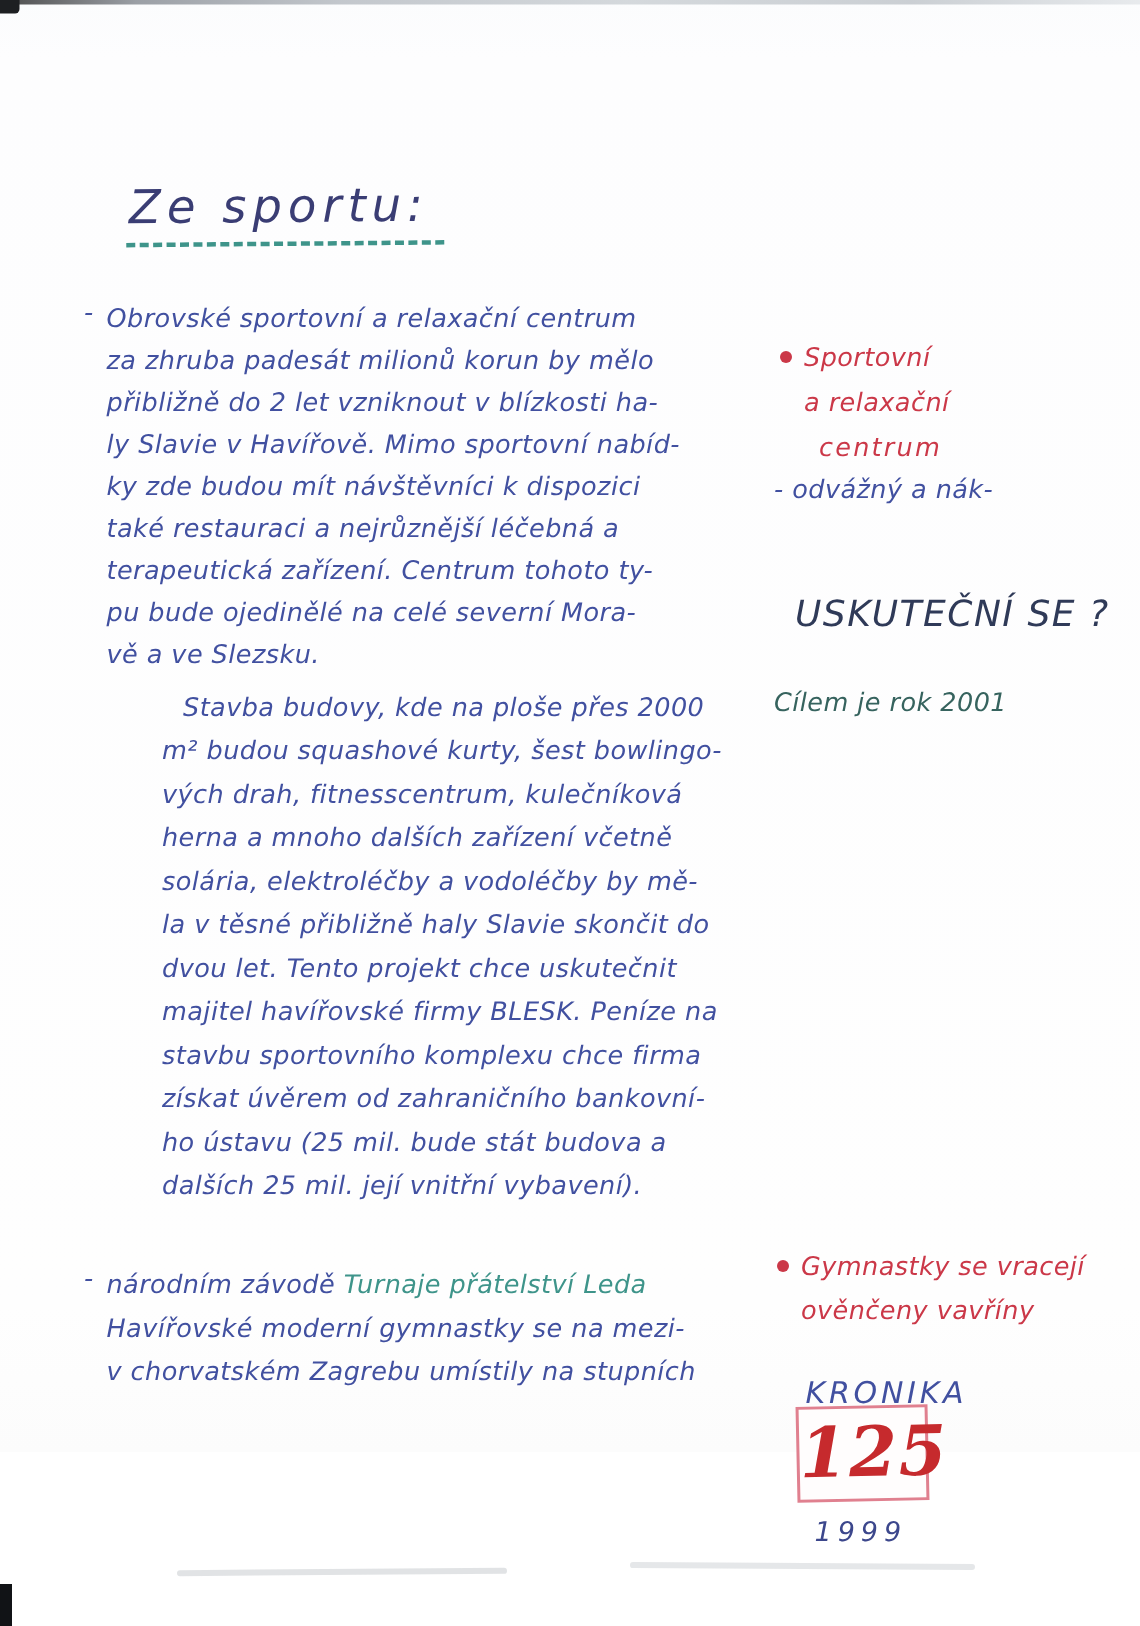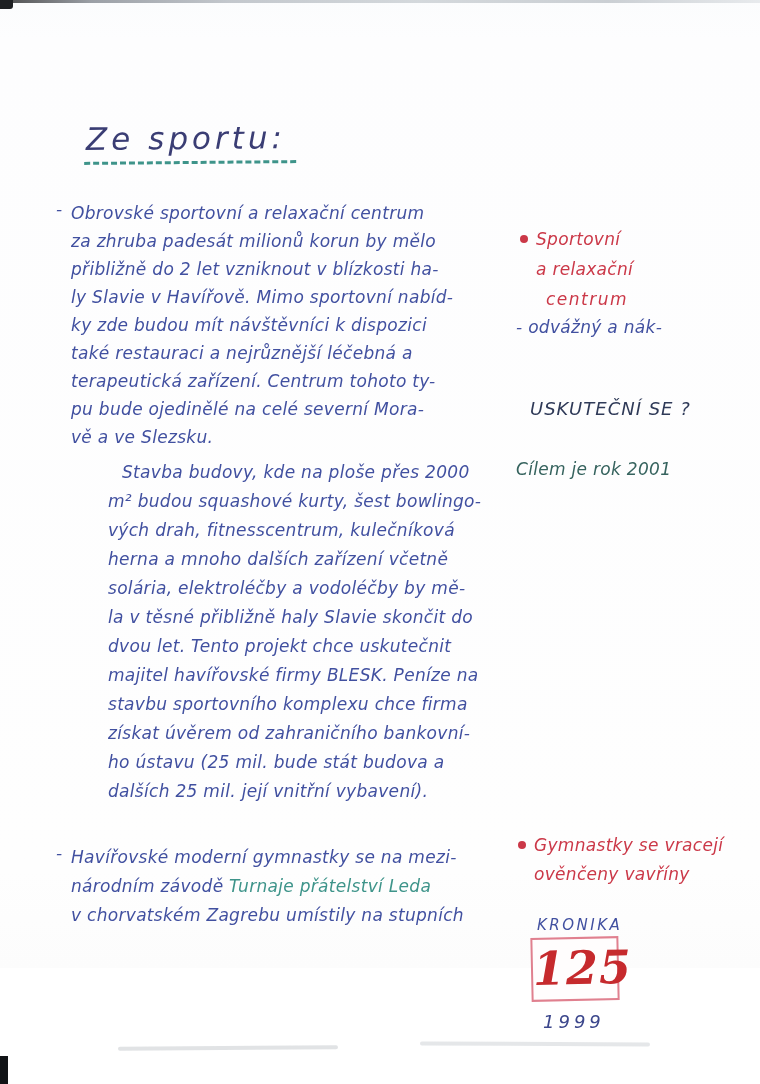--- a/index.html
+++ b/index.html
@@ -80,29 +80,29 @@
   }
   .note-red { color: #cb3848; }
   .note-red .bullet-dot { background: #cb3848; }
   .note-1 { left: 520px; top: 224px; }
   .note-1 .l2 { padding-left: 16px; }
   .note-1 .l3 { padding-left: 26px; letter-spacing: 1.5px; }
   .note-2 { left: 516px; top: 312px; color: #4150a0; }
   .note-2 .l2 { padding-left: 14px; }
   .note-3 {
     left: 530px; top: 394px;
-    color: #2f3a58; font-size: 18px; letter-spacing: 1px;
+    color: #2f3a58; font-size: 24px; letter-spacing: 1px;
   }
   .note-4 { left: 516px; top: 454px; color: #36635e; }
   .note-5 { left: 518px; top: 831px; line-height: 29px; }
   .note-5 .l2 { padding-left: 16px; }
   
   .stamp-label {
     position: absolute; left: 537px; top: 916px;
-    color: #4150a0; font-size: 15px; letter-spacing: 2.5px;
+    color: #4150a0; font-size: 20px; letter-spacing: 2.5px;
   }
   .stamp-box {
     position: absolute; left: 531px; top: 937px;
     width: 84px; height: 60px;
     border: 2px solid #e0808f;
     transform: rotate(-1.2deg);
     background: #fffdfd;
   }
   .stamp-number {
     font-family: "DejaVu Serif", serif;
@@ -154,22 +154,22 @@
       <div class="line">dvou let. Tento projekt chce uskutečnit</div>
       <div class="line">majitel havířovské firmy BLESK. Peníze na</div>
       <div class="line">stavbu sportovního komplexu chce firma</div>
       <div class="line">získat úvěrem od zahraničního bankovní-</div>
       <div class="line">ho ústavu (25 mil. bude stát budova a</div>
       <div class="line">dalších 25 mil. její vnitřní vybavení).</div>
     </div>
 
     <div class="para para3">
       <span class="dash">-</span>
+      <div class="line"><span>národním závodě </span><span class="teal-ink">Turnaje přátelství Leda</span></div>
       <div class="line">Havířovské moderní gymnastky se na mezi-</div>
-      <div class="line"><span>národním závodě </span><span class="teal-ink">Turnaje přátelství Leda</span></div>
       <div class="line">v chorvatském Zagrebu umístily na stupních</div>
     </div>
 
   </div>
 
   <div class="note note-red note-1 hw">
     <div><span class="bullet-dot"></span><span>Sportovní</span></div>
     <div class="l2">a relaxační</div>
     <div class="l3">centrum</div>
   </div>

